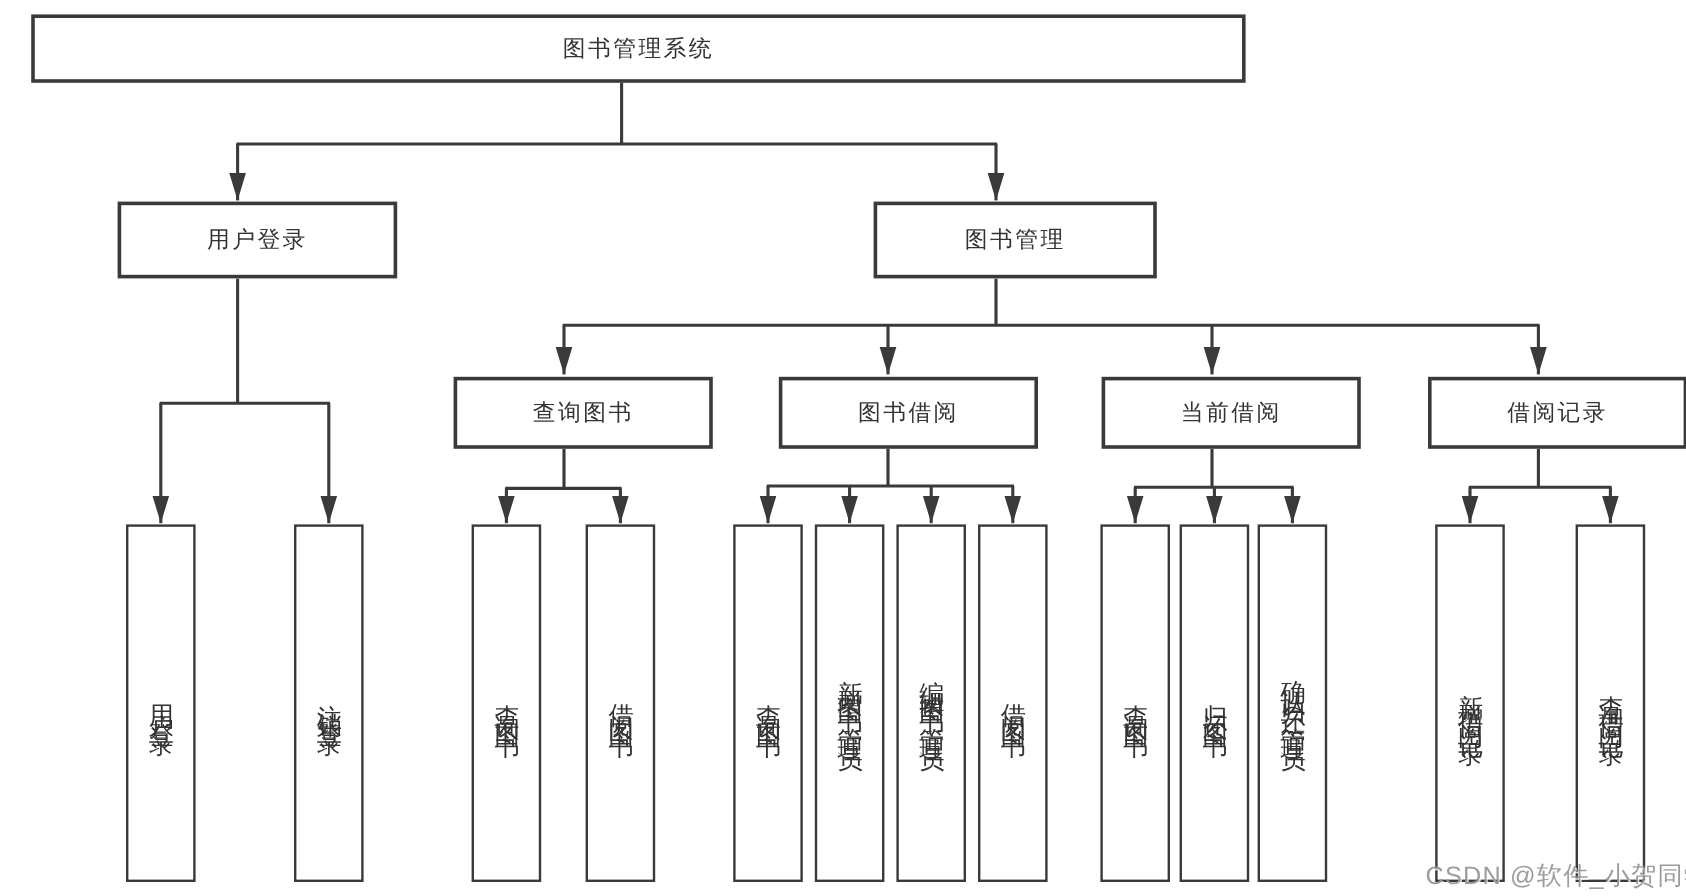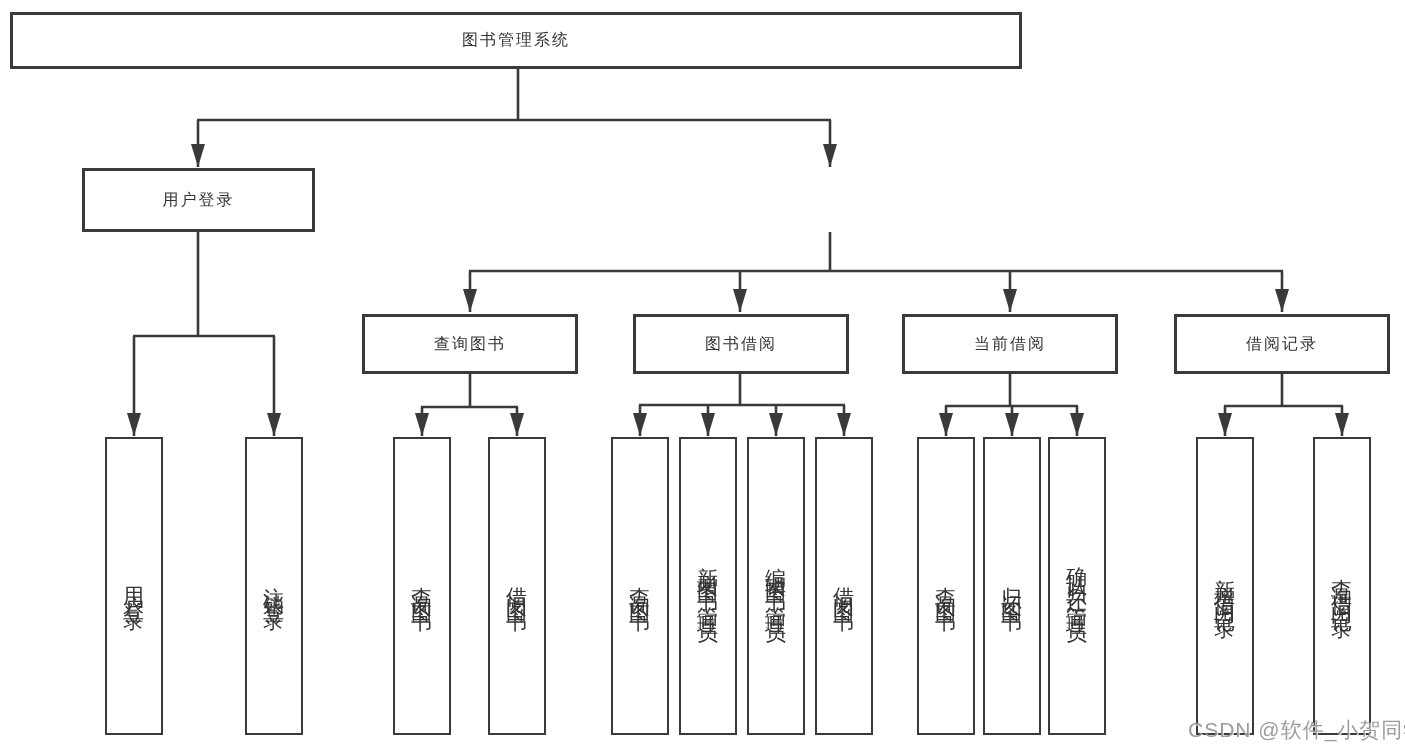--- a/index.html
+++ b/index.html
@@ -15,21 +15,21 @@
     position:absolute;
     box-sizing:border-box;
     border:3px solid #3a3a3a;
     background:#ffffff;
     color:#333333;
     display:flex;
     align-items:center;
     justify-content:center;
     z-index:2;
   }
-  .h{font-size:16px;letter-spacing:2px;white-space:nowrap;}
+  .h{font-size:19px;letter-spacing:2px;white-space:nowrap;margin-left:16px;}
   .v{
     border-width:2.5px;
     font-size:21px;
   }
   .v span{
     writing-mode:vertical-rl;
     letter-spacing:8px;
     line-height:1;
   }
   
@@ -117,20 +117,23 @@
     </g>
   </svg>
 
   <div class="node h" id="n-root">
     <span>图书管理系统</span>
   </div>
 
   <div class="node h" id="n-user-login">
     <span>用户登录</span>
   </div>
+  <div class="node h" id="n-book-mgmt">
+    <span>图书管理</span>
+  </div>
 
   <div class="node h" id="n-new-book">
     <span>查询图书</span>
   </div>
   <div class="node h" id="n-cur-borrow">
     <span>当前借阅</span>
   </div>
   <div class="node h" id="n-book-borrow">
     <span>图书借阅</span>
   </div>

